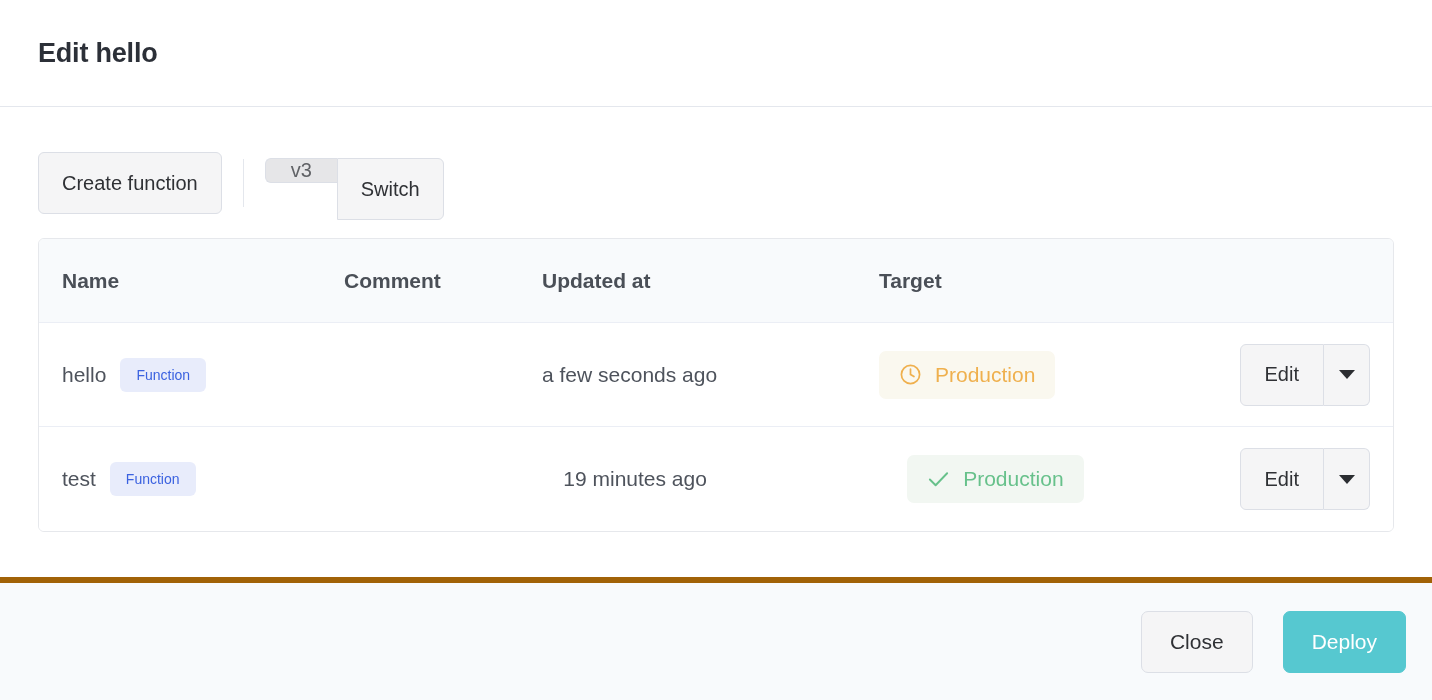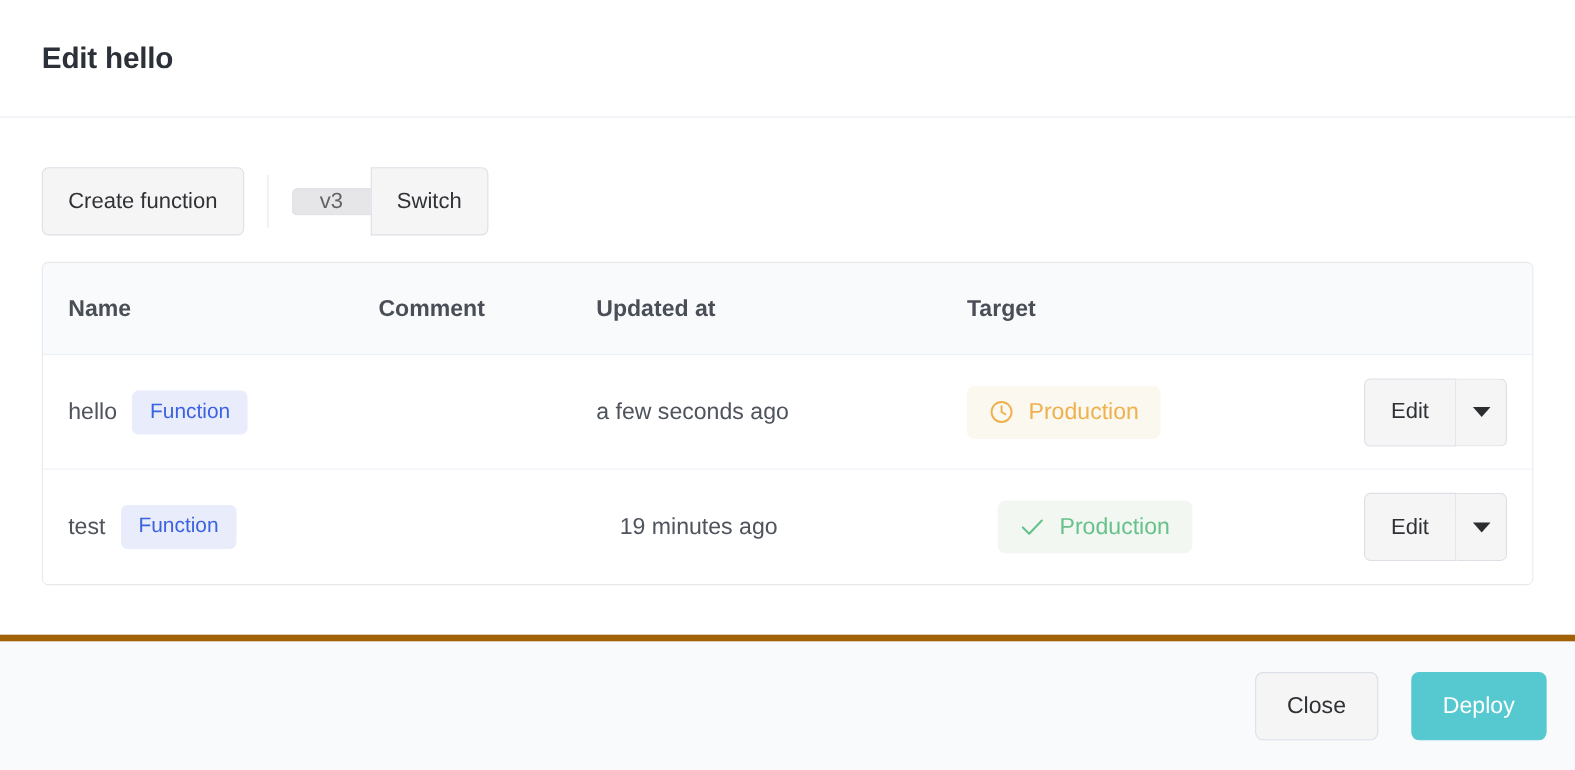--- a/index.html
+++ b/index.html
@@ -71,21 +71,21 @@
   .toolbar-sep {
     width: 1px;
     height: 48px;
     background: #e4e7ed;
     margin: 0 21px;
     flex: 0 0 1px;
   }
 
   .btn-group {
     display: flex;
-    align-items: center;
+    align-items: flex-start;
     height: 51px;
   }
   .btn-group .addon {
     font-size: 20px;
     color: #606266;
     background: #e6e6e8;
     border: 1px solid #dcdfe6;
     border-right: none;
     border-radius: 6px 0 0 6px;
     padding: 0 25px;
@@ -140,21 +140,21 @@
     font-size: 21px;
     color: #4e535c;
   }
 
   .tag-function {
     display: inline-flex;
     align-items: center;
     justify-content: center;
     background: #e8ecfb;
     color: #3b62e0;
-    font-size: 19px;
+    font-size: 14px;
     border-radius: 6px;
     padding: 9px 16px;
     margin-left: 14px;
     white-space: nowrap;
   }
 
   
   .badge {
     display: inline-flex;
     align-items: center;

